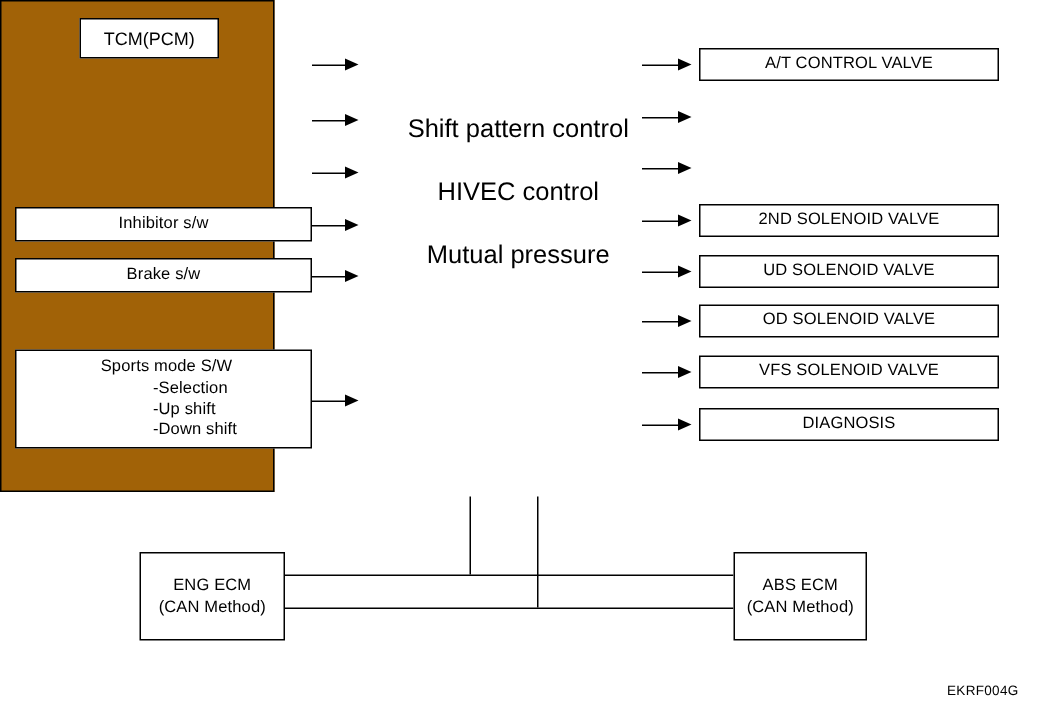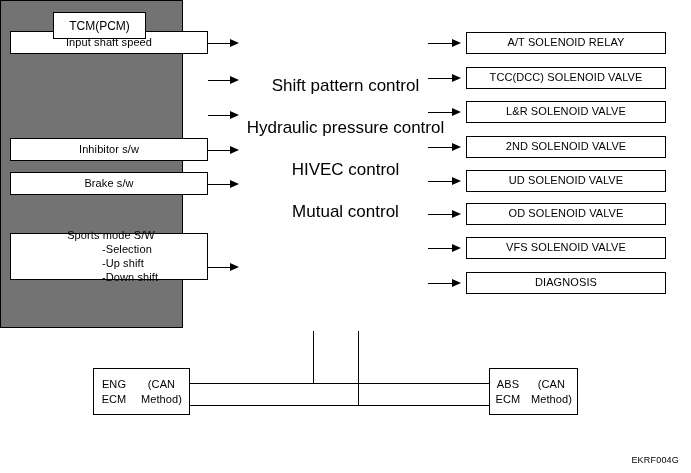--- a/index.html
+++ b/index.html
@@ -41,21 +41,21 @@
     width: 198px;
     height: 23px;
     font-size: 11px;
   }
 
   
   .sports-box {
     left: 10px;
     top: 233px;
     width: 198px;
-    height: 47px;
+    height: 66px;
     align-items: center;
     justify-content: center;
   }
   .sports-inner {
     display: block;
     text-align: left;
     padding-left: 4px;
   }
   .sports-title {
     display: block;
@@ -69,21 +69,21 @@
     padding-left: 38px;
   }
 
   
   .tcm-box {
     left: 244px;
     top: 5px;
     width: 181px;
     height: 326px;
     border: 1.5px solid #000000;
-    background: #737373;
+    background: #a16207;
     display: block;
   }
   .tcm-label {
     position: absolute;
     left: 53px;
     top: 12px;
     width: 91px;
     height: 25px;
     border: 1.5px solid #000000;
     background: #ffffff;
@@ -110,24 +110,24 @@
   .output-box {
     left: 466px;
     width: 200px;
     height: 22px;
     font-size: 11px;
   }
 
   
   .ecm-box {
     top: 368px;
-    height: 47px;
+    height: 59px;
     font-size: 11px;
     line-height: 1.35;
-    flex-direction: row;
+    flex-direction: column;
   }
   .ecm-box span { display: block; }
   .eng-ecm { left: 93px; width: 97px; }
   .abs-ecm { left: 489px; width: 89px; }
 
   
   .hline {
     position: absolute;
     height: 0;
     border-top: 1.3px solid #000000;
@@ -154,23 +154,20 @@
     font-size: 9px;
     letter-spacing: 0.2px;
     margin-left: 38px;
   }
 </style>
 </head>
 <body>
 
 <div id="diagram">
 
-  <div class="box input-box" style="top:31px">
-    <span>Input shaft speed</span>
-  </div>
   <div class="box input-box" style="top:138px">
     <span>Inhibitor s/w</span>
   </div>
   <div class="box input-box" style="top:172px">
     <span>Brake s/w</span>
   </div>
 
   <div class="hline" style="left:208px; top:43px;  width:24px"></div>
   <div class="arrow-head" style="left:230px; top:38.5px"></div>
 
@@ -196,34 +193,27 @@
   </div>
   <div class="hline" style="left:208px; top:267px; width:24px"></div>
   <div class="arrow-head" style="left:230px; top:262.5px"></div>
 
   <div class="tcm-box">
     <div class="tcm-label">
       <span>TCM(PCM)</span>
     </div>
     <div class="tcm-lines">
       <span>Shift pattern control</span>
-      <span>Hydraulic pressure control</span>
       <span>HIVEC control</span>
-      <span>Mutual control</span>
+      <span>Mutual pressure</span>
     </div>
   </div>
 
   <div class="box output-box" style="top:32px">
-    <span>A/T SOLENOID RELAY</span>
-  </div>
-  <div class="box output-box" style="top:67px">
-    <span>TCC(DCC) SOLENOID VALVE</span>
-  </div>
-  <div class="box output-box" style="top:101px">
-    <span>L&amp;R  SOLENOID VALVE</span>
+    <span>A/T CONTROL VALVE</span>
   </div>
   <div class="box output-box" style="top:136px">
     <span>2ND SOLENOID VALVE</span>
   </div>
   <div class="box output-box" style="top:170px">
     <span>UD SOLENOID VALVE</span>
   </div>
   <div class="box output-box" style="top:203px">
     <span>OD SOLENOID VALVE</span>
   </div>

